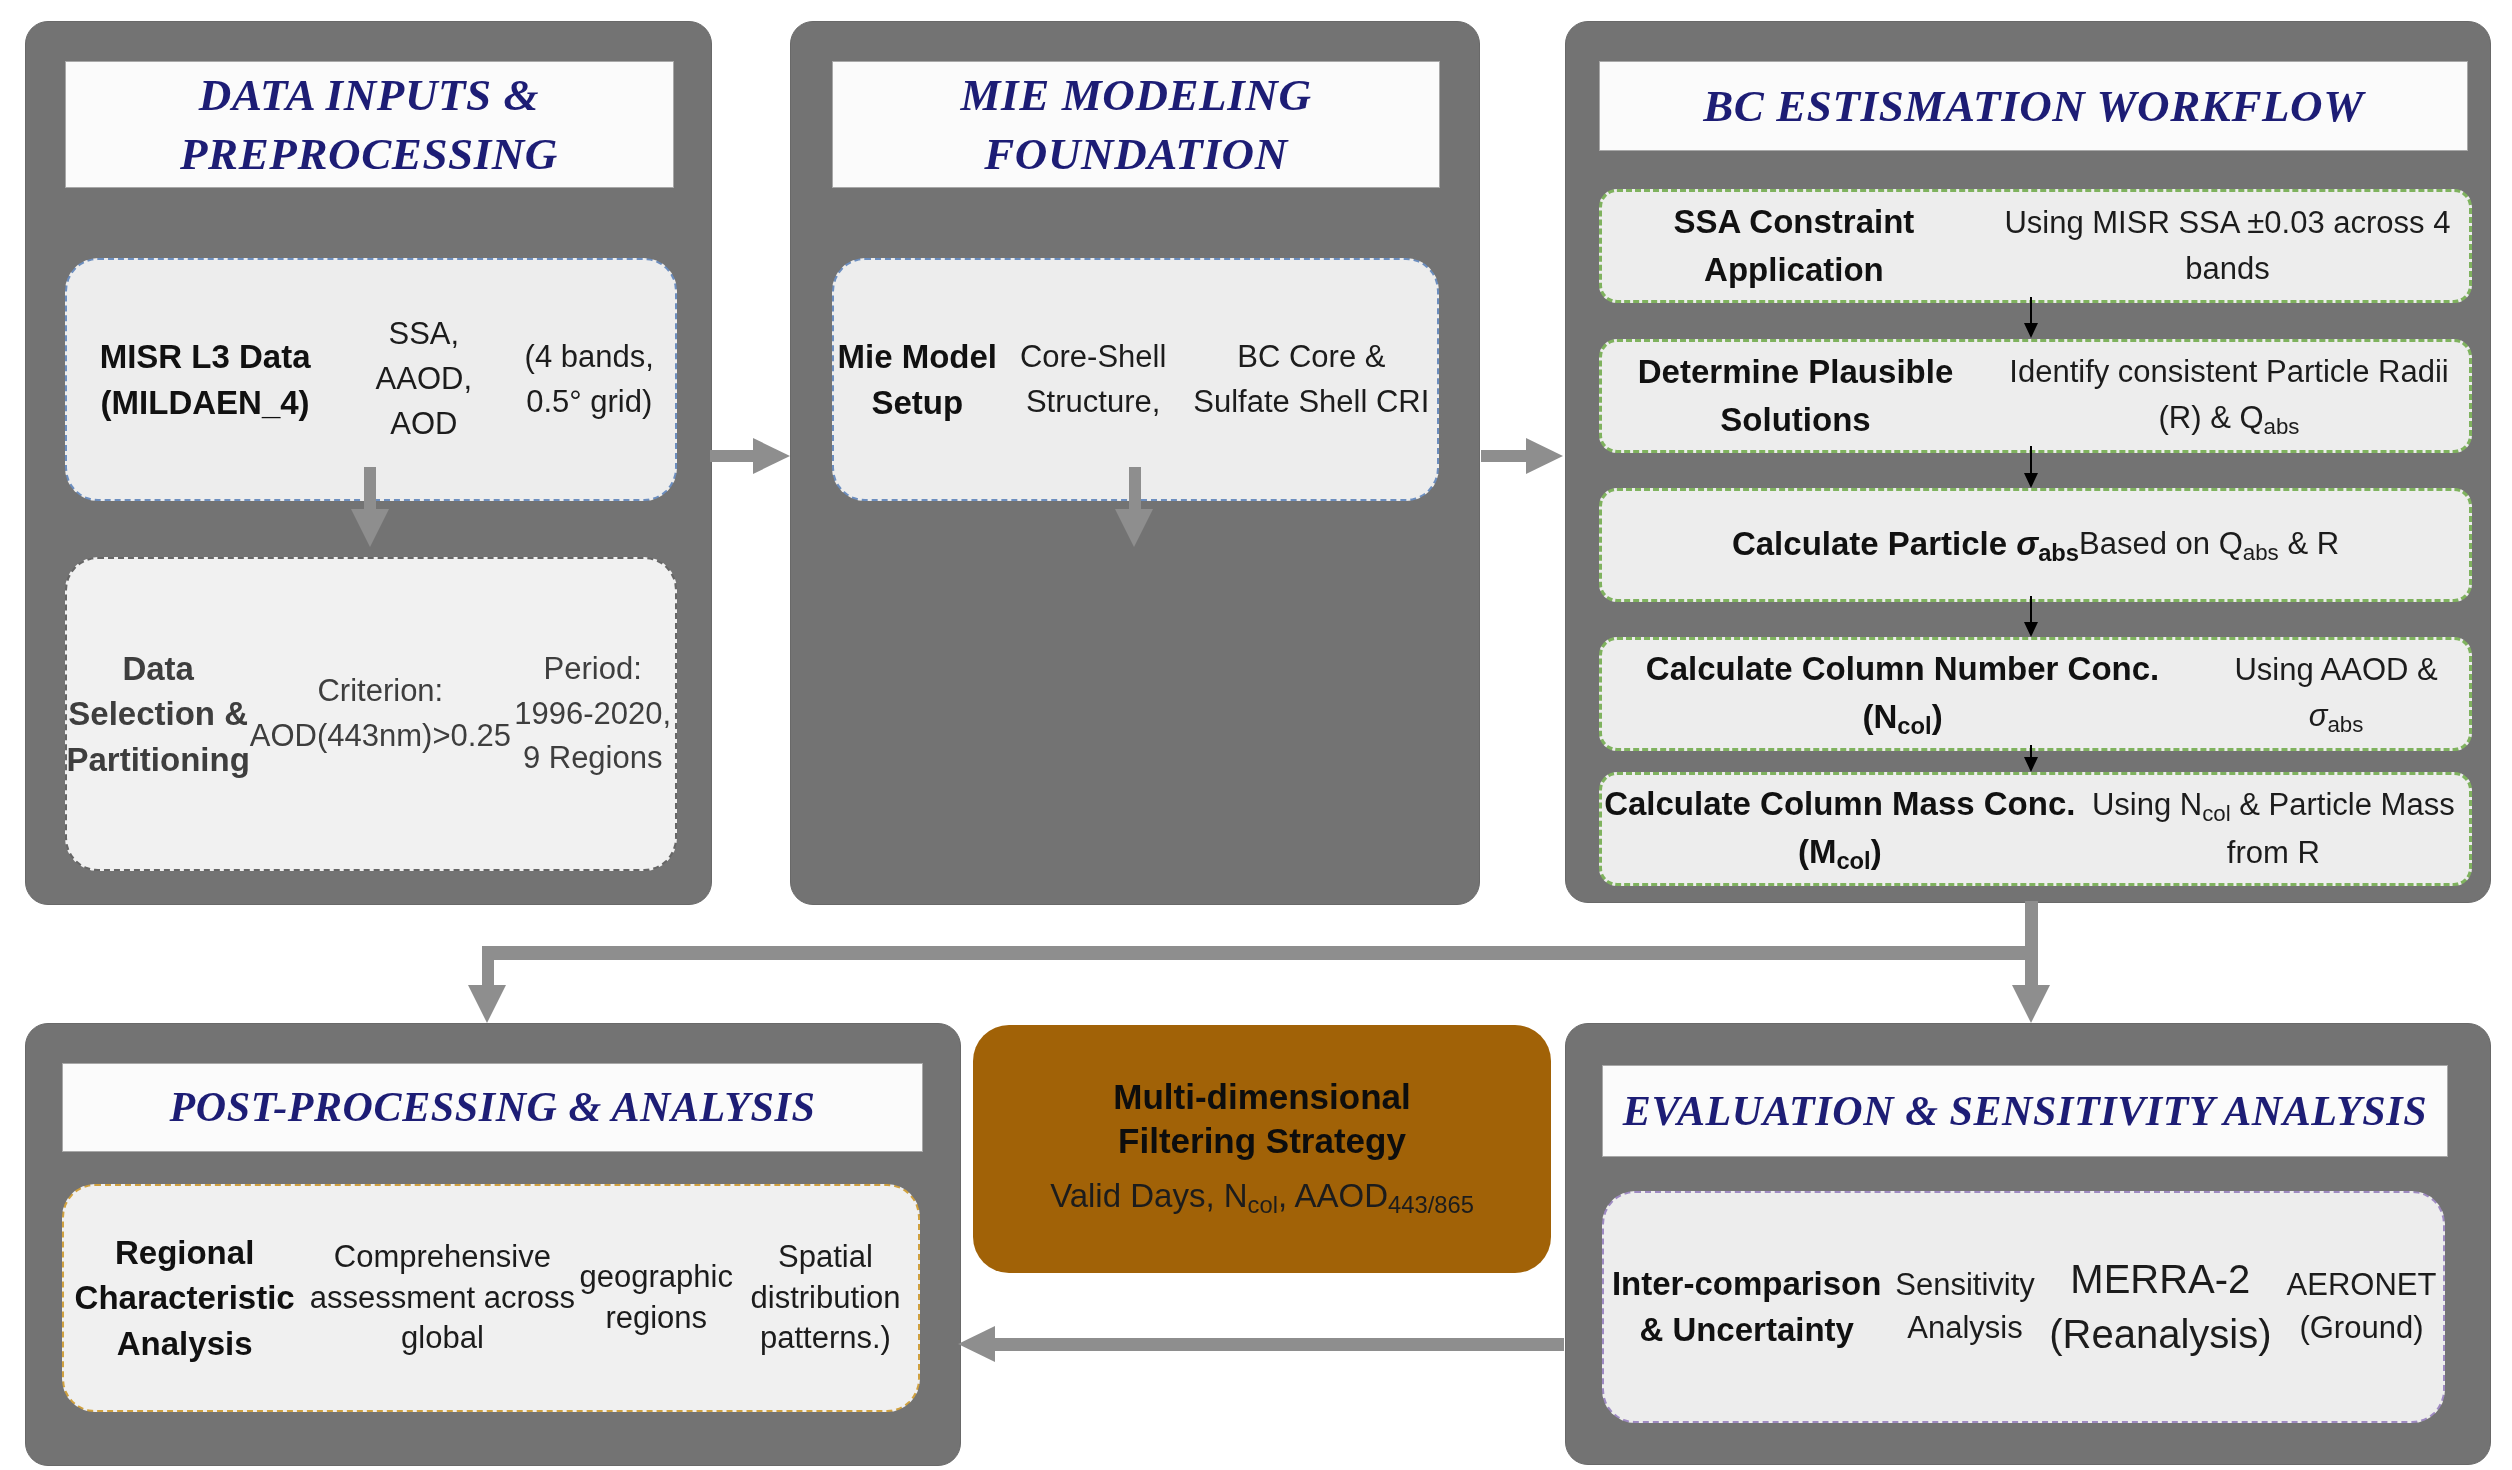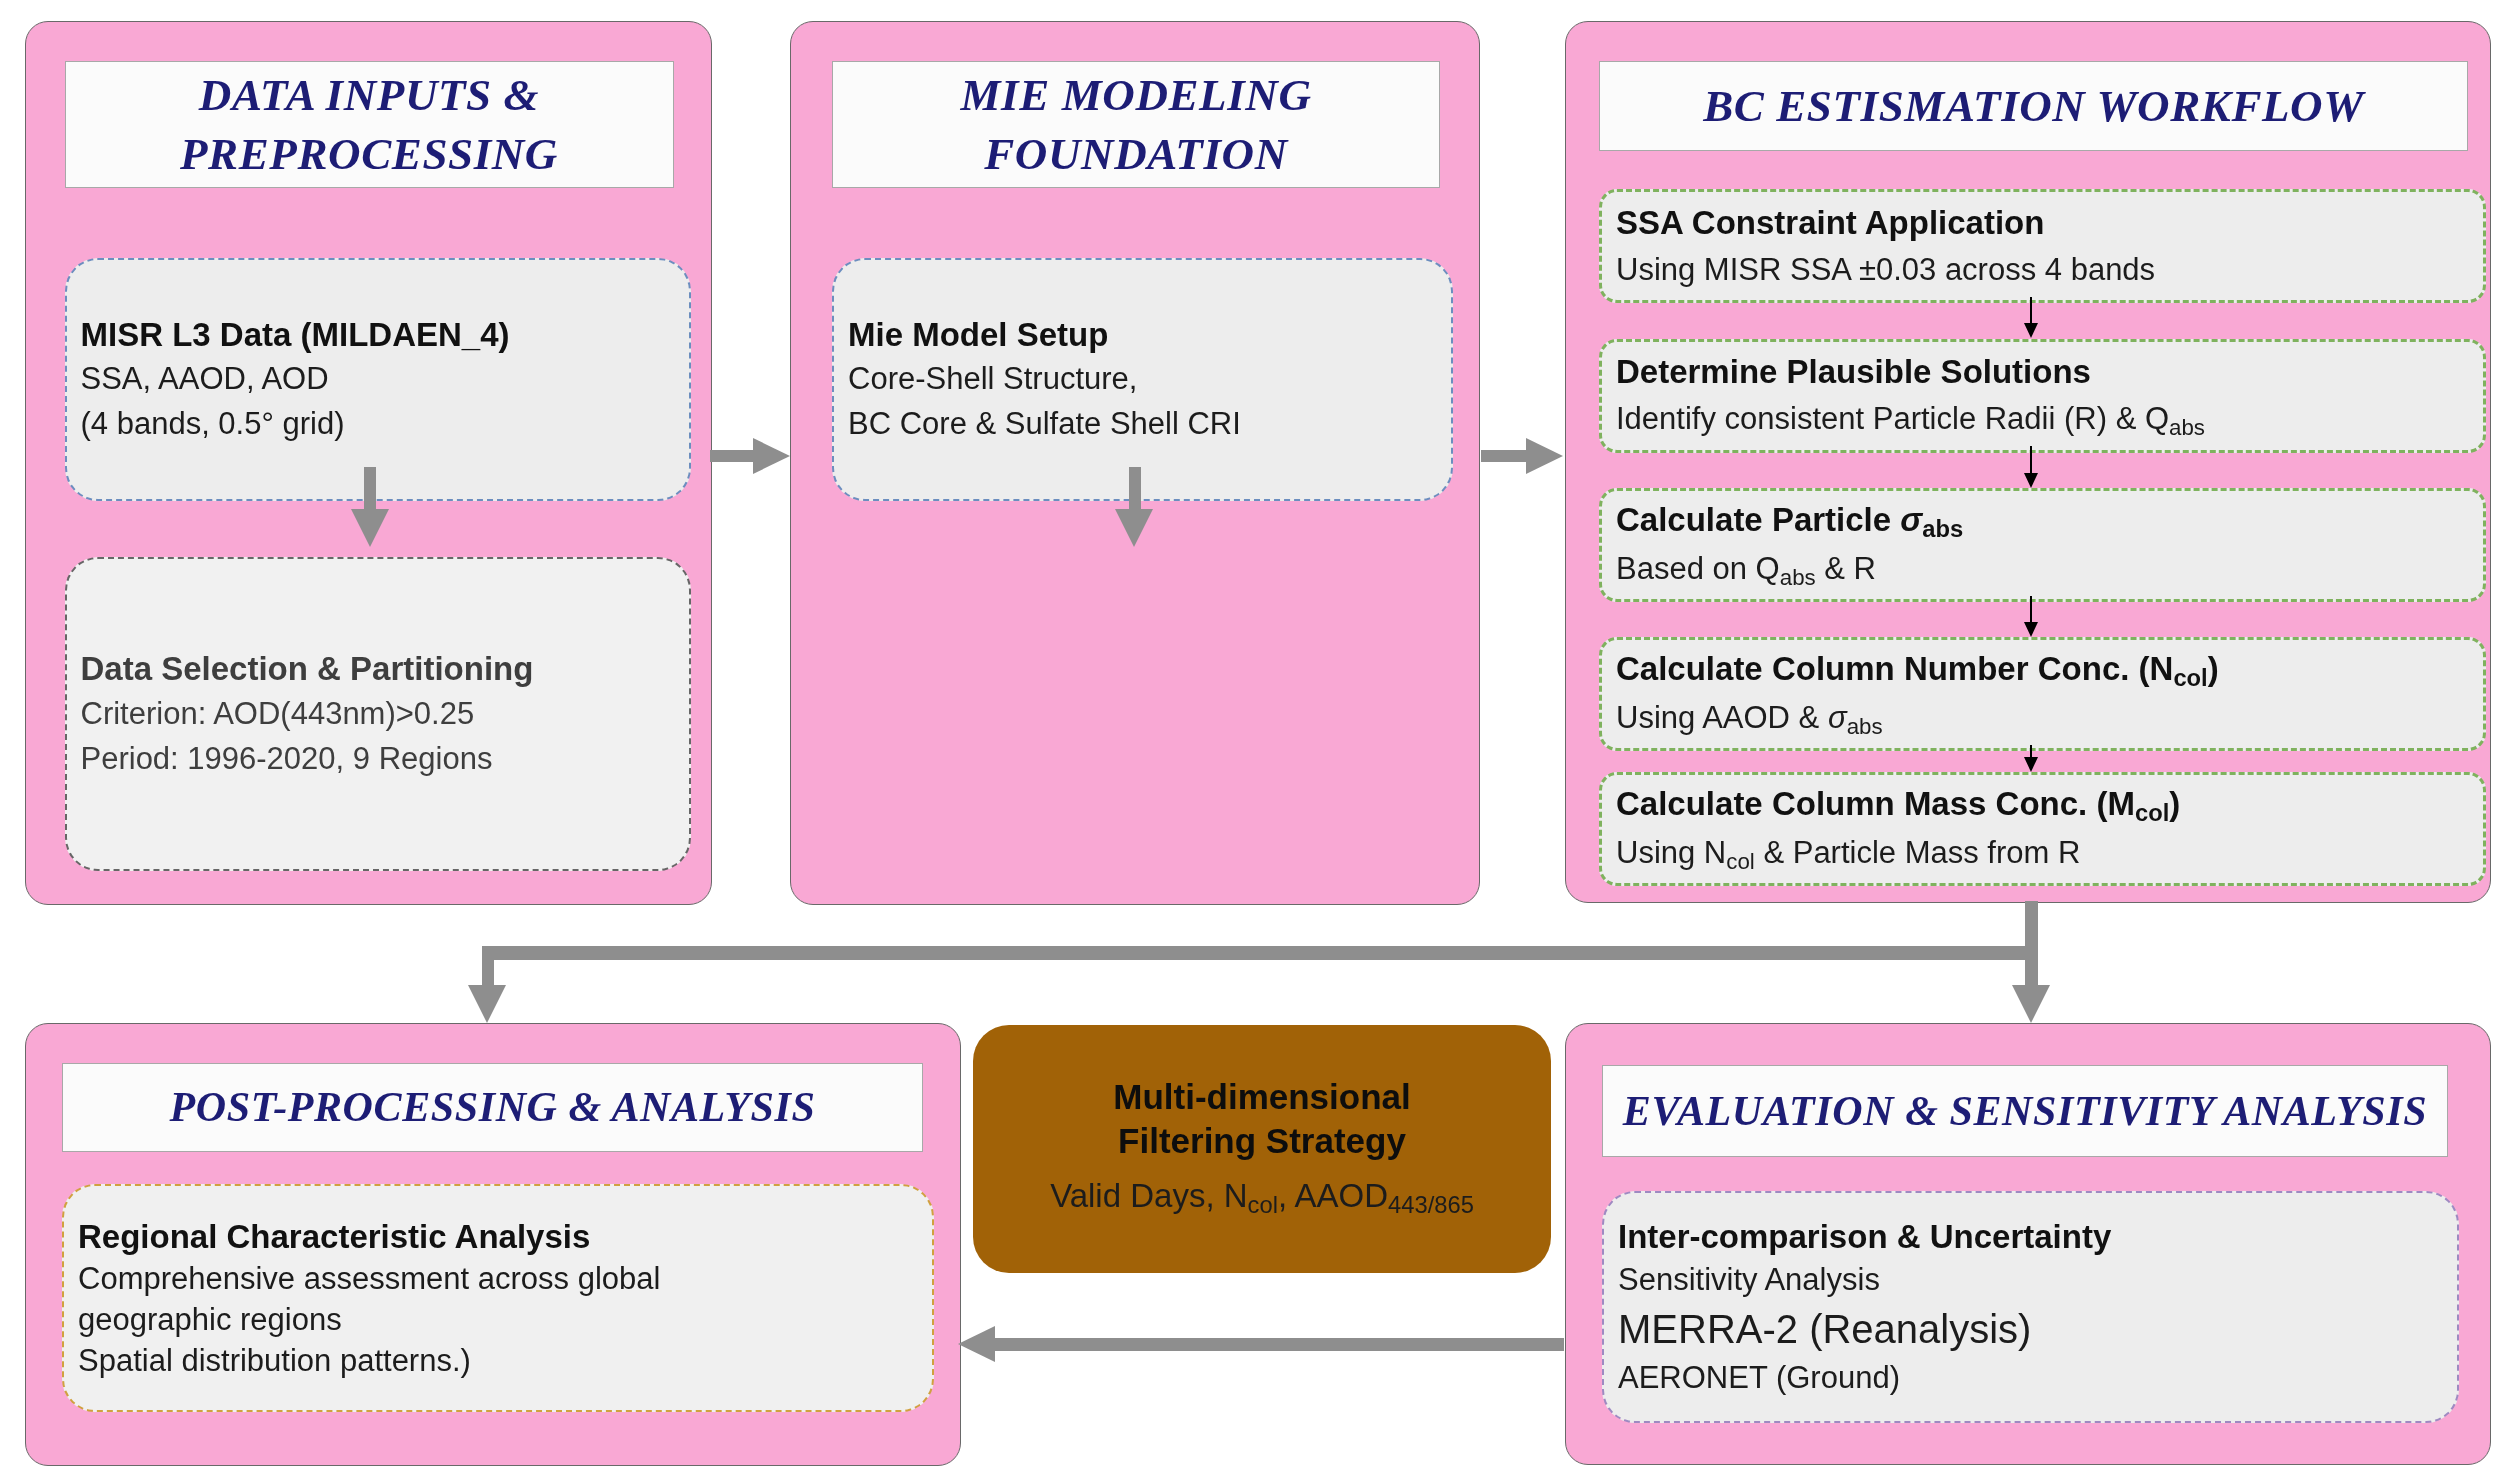--- a/index.html
+++ b/index.html
@@ -1,32 +1,32 @@
 <!DOCTYPE html>
 <html style="font-size:9.6px"><head>
 <meta charset="utf-8">
 <style>
   html,body{margin:0;padding:0;background:#ffffff;}
   .canvas{position:relative;width:2512px;height:1470px;background:#ffffff;
           font-family:"Liberation Sans",sans-serif;overflow:hidden;}
 
   
-  .panel{position:absolute;background:#f9a8d4;border:1.8px solid #696969;border-radius:23px;}
+  .panel{position:absolute;background:#737373;border:1.8px solid #696969;border-radius:23px;}
 
   
   .ptitle{position:absolute;display:flex;flex-direction:column;align-items:center;justify-content:center;
           background:#FBFBFB;border:1.2px solid #A8A8A8;
           font-family:"Liberation Serif",serif;font-style:italic;font-weight:bold;
           color:#1D1D75;text-align:center;letter-spacing:0.6px;}
   .fs76{font-size:45px;line-height:1.3;}
   .fs70{font-size:42px;line-height:1.2;}
 
   
-  .node{position:absolute;display:flex;flex-direction:column;align-items:flex-start;justify-content:center;
-        background:#EDEDED;border-radius:33px;text-align:center;color:#111111;padding-left:14px;}
+  .node{position:absolute;display:flex;flex-direction:row;align-items:center;justify-content:center;
+        background:#EDEDED;border-radius:33px;text-align:center;color:#111111;}
   .node.blue  {border:2.4px dashed #6C8EBF;margin-top:30px;}
   .node.grayd {border:2.4px dashed #666666;background:#F1F1F1;}
   .node.green {border:3px dashed #7FB25E;border-radius:18px;}
   .node.orange{border:2.4px dashed #D0A13F;background:#F0F0F0;}
   .node.purple{border:2.4px dashed #9E8AC2;}
   .node.grayd .nt,.node.grayd .nl{color:#3E3E3E;}
 
   .nt{font-weight:bold;font-size:33px;line-height:1.38;}
   .nl{font-size:31px;line-height:1.45;color:#1C1C1C;}
   .step .nt{font-size:33px;line-height:1.45;}

